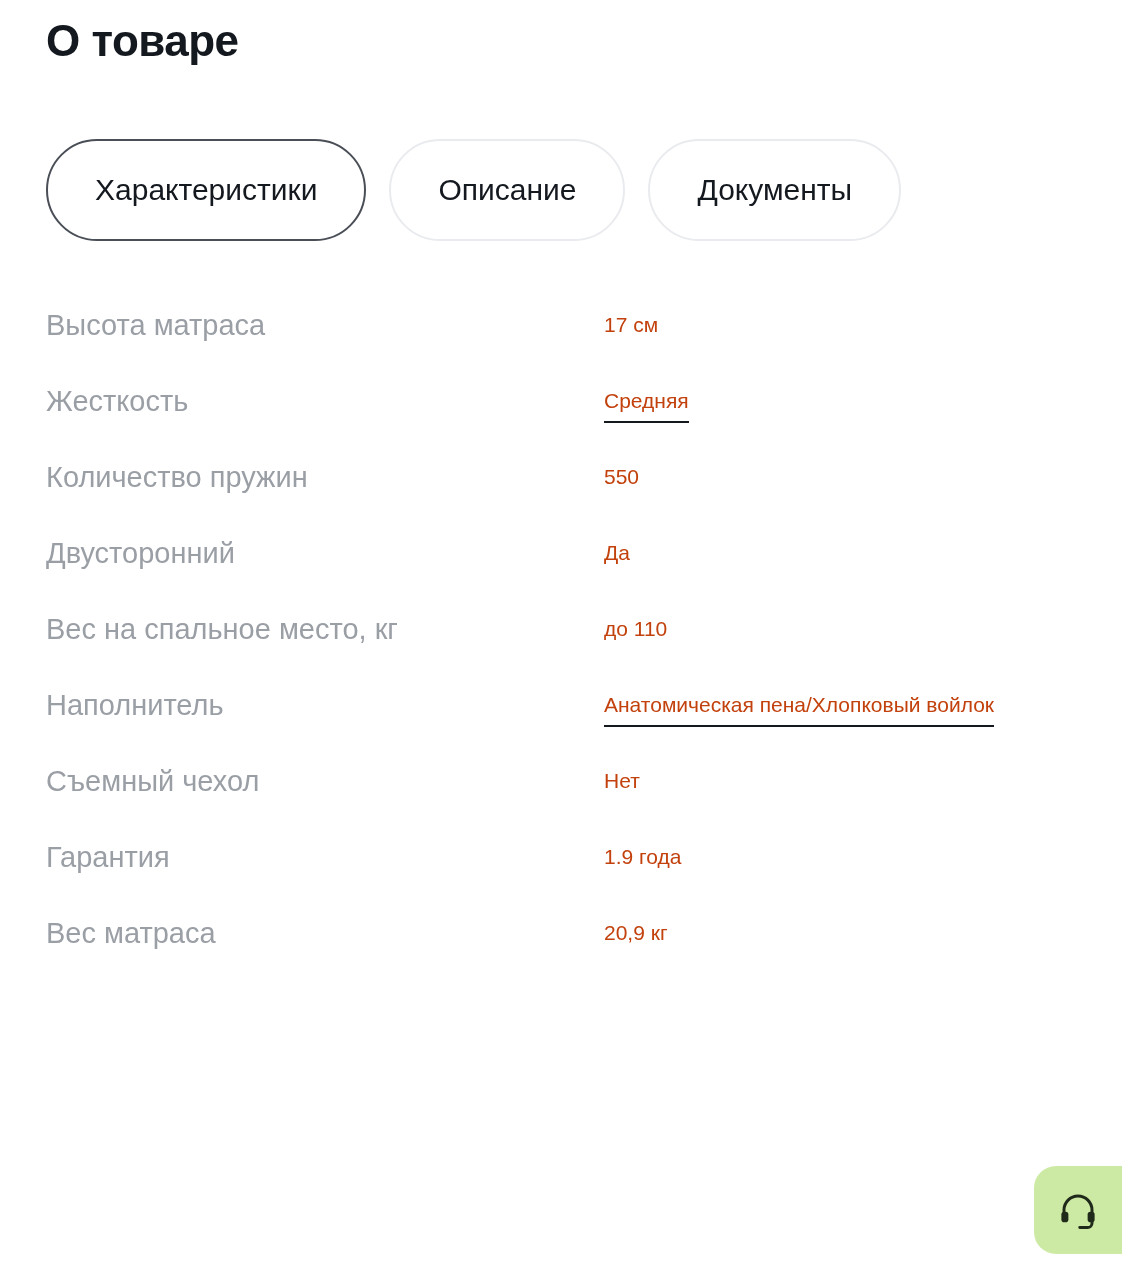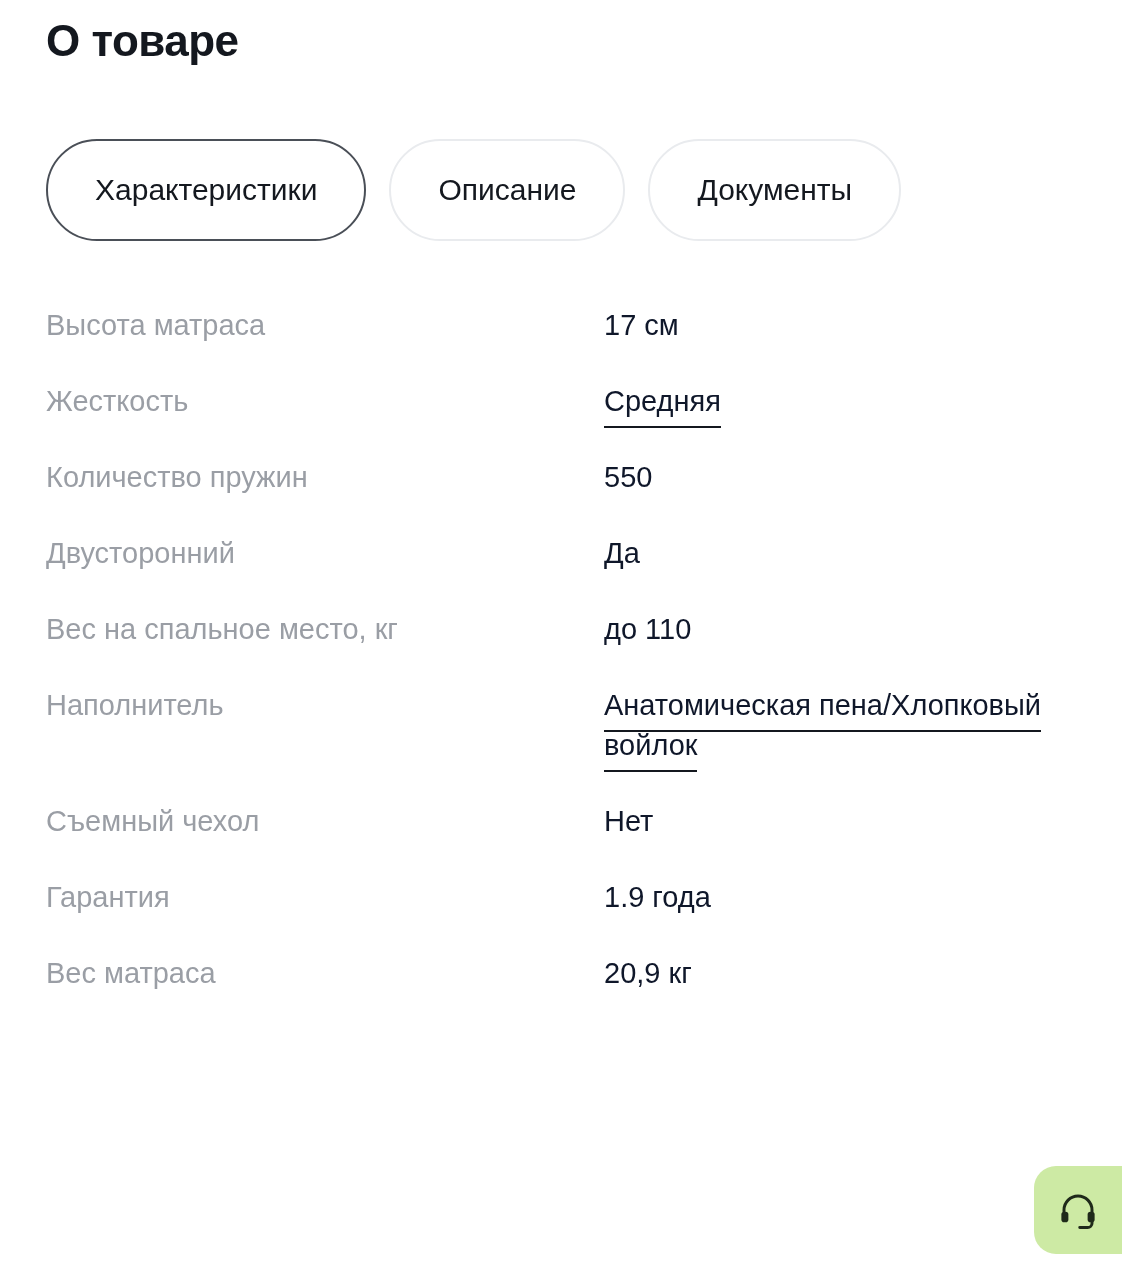--- a/index.html
+++ b/index.html
@@ -66,23 +66,23 @@
   .spec-name {
     width: 535px;
     flex: 0 0 535px;
     font-size: 29px;
     line-height: 40px;
     color: #9a9ea5;
     padding-right: 40px;
   }
   .spec-value {
     flex: 1;
-    font-size: 29px;
+    font-size: 21px;
     line-height: 40px;
-    color: #0f172a;
+    color: #c2410c;
   }
   .spec-value .link {
     border-bottom: 2px solid #14181f;
     display: inline;
     padding-bottom: 9px;
   }
   .support-fab {
     position: absolute;
     right: 0px;
     top: 1166px;

